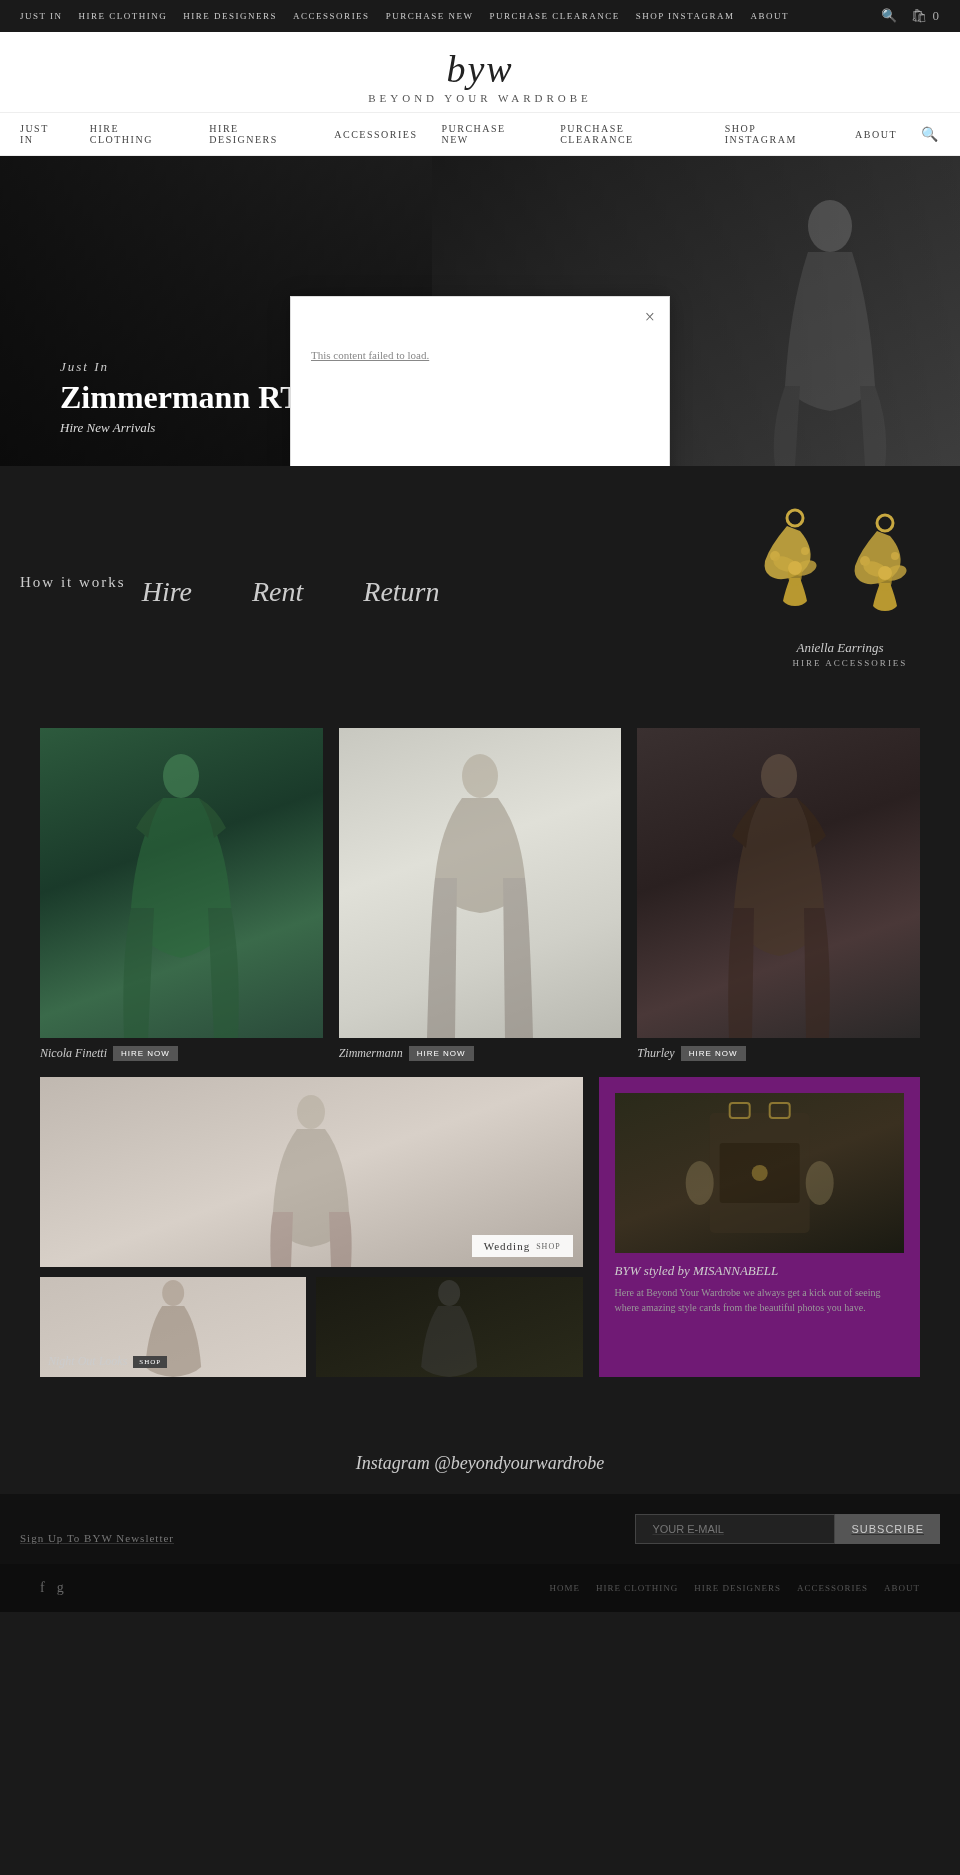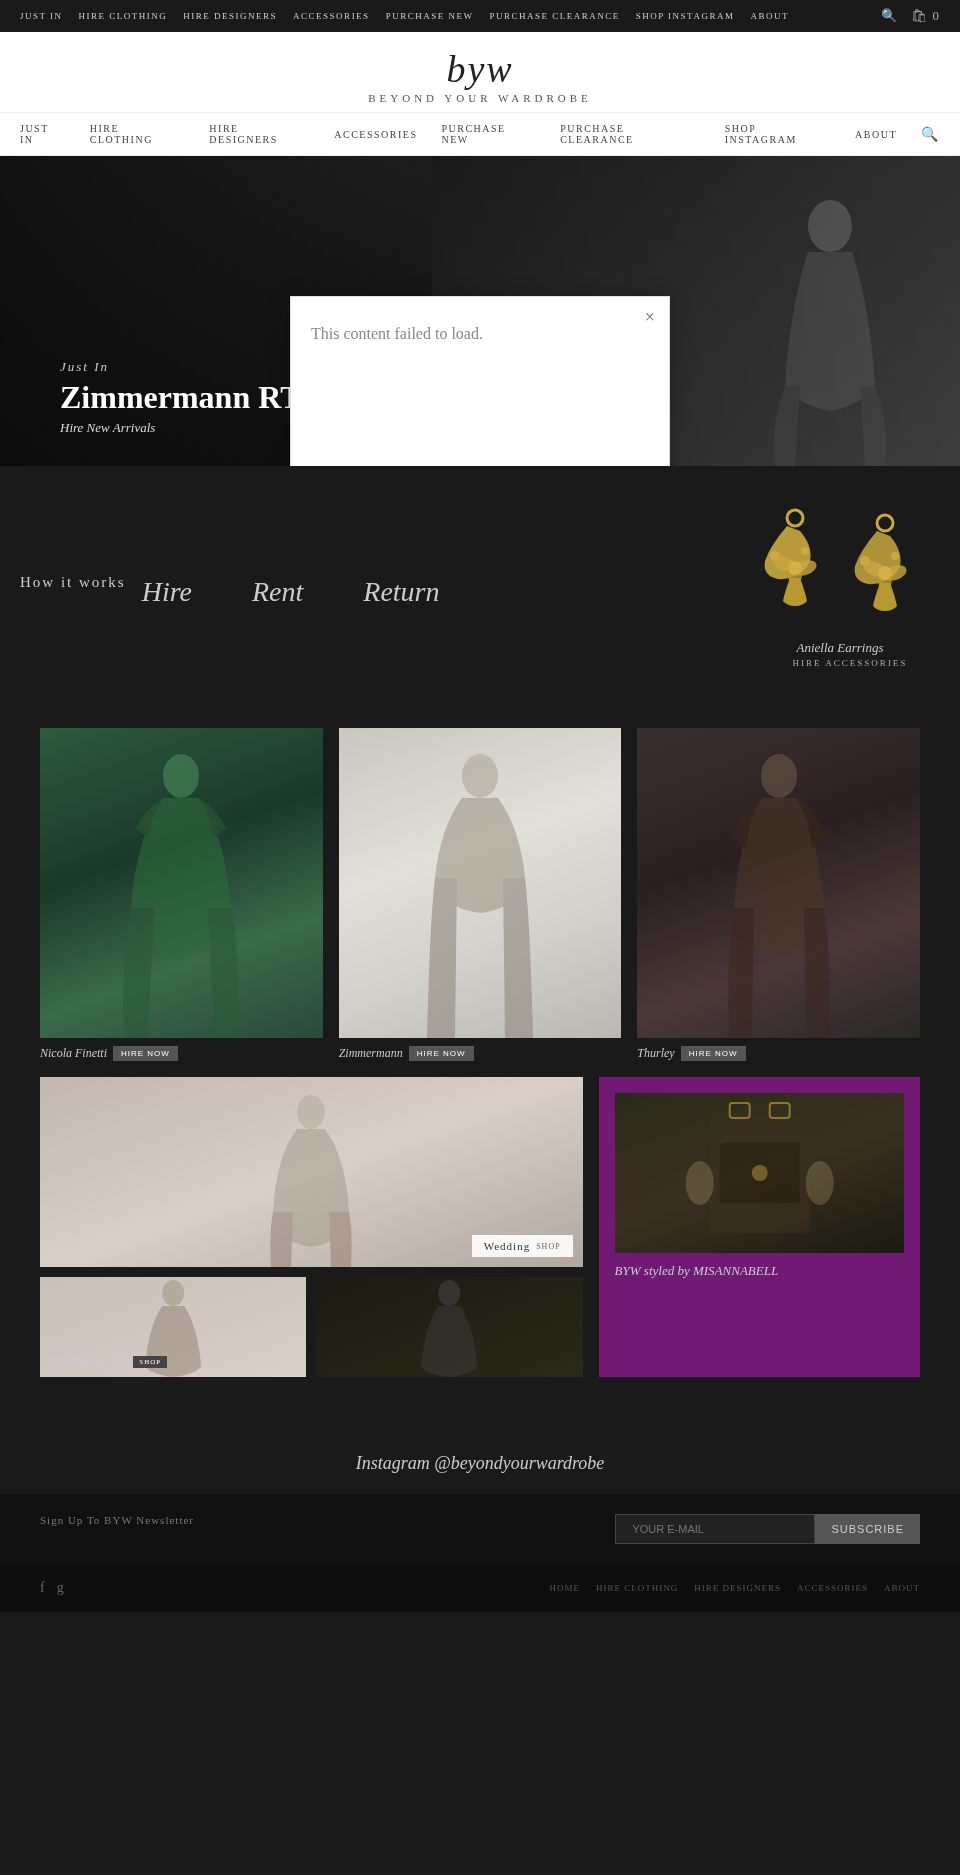--- a/index.html
+++ b/index.html
@@ -118,23 +118,24 @@
     }
     .modal-close {
       position: absolute;
       top: 10px;
       right: 14px;
       font-size: 18px;
       cursor: pointer;
       color: #666;
     }
     .modal-error {
-      font-size: 16px;
+      font-size: 11px;
       color: #888;
-      margin-top: 8px;
+      margin-top: 32px;
+      text-decoration: underline;
     }
 
     
     .how-it-works {
       background: #1a1a1a;
       padding: 40px 20px;
       display: flex;
       position: relative;
     }
     .how-left {
@@ -310,24 +311,25 @@
     .instagram-title {
       font-size: 18px;
       color: #ccc;
       font-style: italic;
       font-family: Georgia, serif;
     }
 
     
     .newsletter {
       background: #111;
-      padding: 20px 40px;
-      display: flex;
-      align-items: flex-start;
+      padding: 20px 20px;
+      display: flex;
+      align-items: flex-end;
       justify-content: space-between;
+      text-decoration: underline;
     }
     .newsletter-text { font-size: 11px; color: #777; letter-spacing: 1px; }
     .newsletter-input {
       display: flex;
       gap: 0;
     }
     .newsletter-input input {
       background: #222;
       border: 1px solid #444;
       color: #ccc;
@@ -562,20 +564,21 @@
           <rect x="60" y="20" width="100" height="120" rx="5" fill="#3a3020"></rect>
           <rect x="80" y="10" width="20" height="15" rx="3" fill="none" stroke="#c8a840" stroke-width="2"></rect>
           <rect x="120" y="10" width="20" height="15" rx="3" fill="none" stroke="#c8a840" stroke-width="2"></rect>
           <rect x="70" y="50" width="80" height="60" rx="3" fill="#2a2010"></rect>
           <circle cx="110" cy="80" r="8" fill="#c8a840" opacity="0.7"></circle>
           <ellipse cx="50" cy="90" rx="14" ry="22" fill="#b0a070" opacity="0.5"></ellipse>
           <ellipse cx="170" cy="90" rx="14" ry="22" fill="#b0a070" opacity="0.5"></ellipse>
         </svg>
       </div>
       <div class="styled-title">BYW styled by MISANNABELL</div>
+      <div class="styled-text">Here at Beyond Your Wardrobe we always get a kick out of seeing where amazing style cards from the beautiful photos you have.</div>
     </div>
   </div>
 </div>
 
 <div class="instagram-section">
   <div class="instagram-title">Instagram @beyondyourwardrobe</div>
 </div>
 
 <div class="newsletter">
   <span class="newsletter-text">Sign Up To BYW Newsletter</span>

